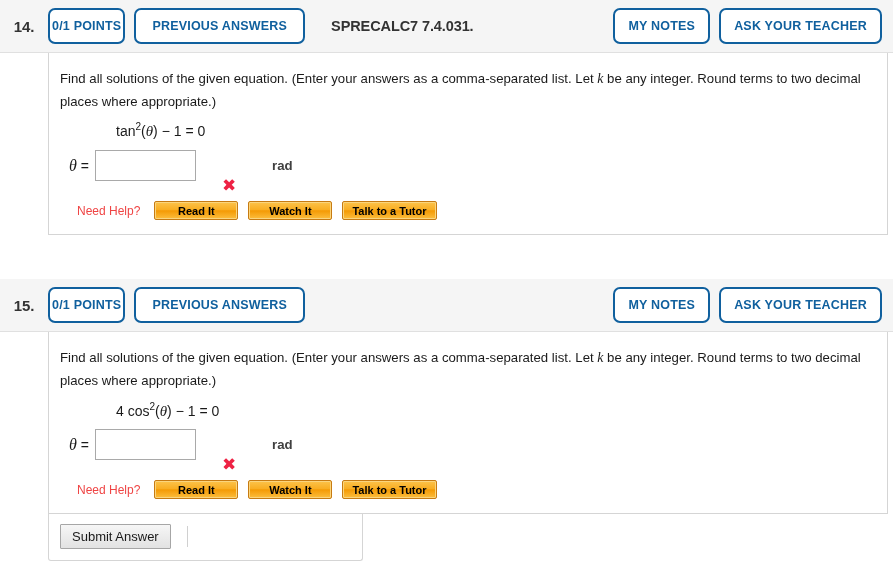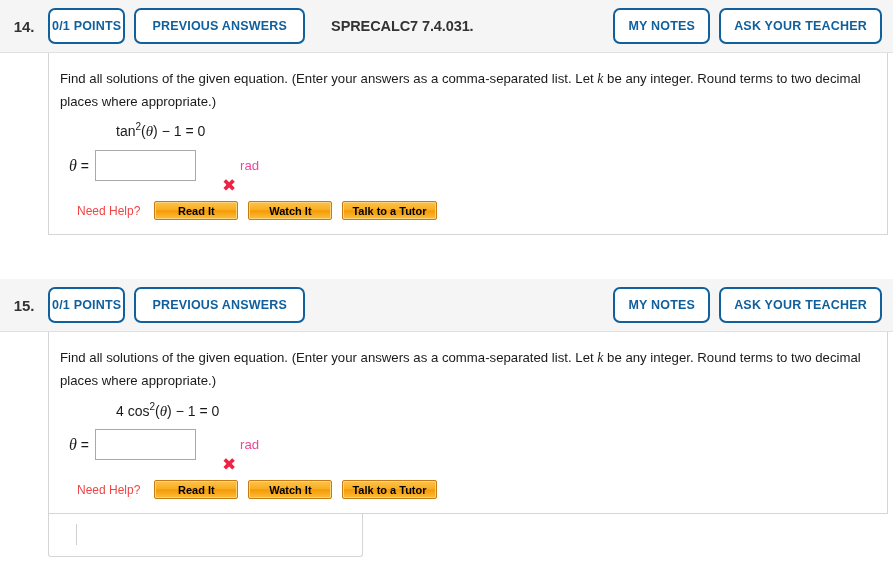--- a/index.html
+++ b/index.html
@@ -129,23 +129,24 @@
     left: 160px;
     top: 27px;
     color: #ee2244;
     font-size: 17px;
     font-weight: bold;
     line-height: 1;
     font-family: "DejaVu Sans", sans-serif;
   }
   .rad-label {
     font-size: 13.2px;
-    color: #ec4899;
+    color: #404040;
     line-height: 31px;
-    margin-left: 44px;
+    margin-left: 76px;
+    font-weight: bold;
   }
 
   
   .help-row {
     display: flex;
     align-items: center;
     margin-top: 5px;
     padding-left: 17px;
   }
   .need-help {
@@ -276,17 +277,18 @@
 
       <div class="help-row">
         <span class="need-help">Need Help?</span>
         <span class="help-btn">Read It</span>
         <span class="help-btn">Watch It</span>
         <span class="help-btn">Talk to a Tutor</span>
       </div>
     </div>
 
     <div class="submit-wrap">
+      <button class="std-btn">Submit Answer</button>
       <span class="btn-divider"></span>
     </div>
   </div>
 
 </div>
 
 </body></html>

